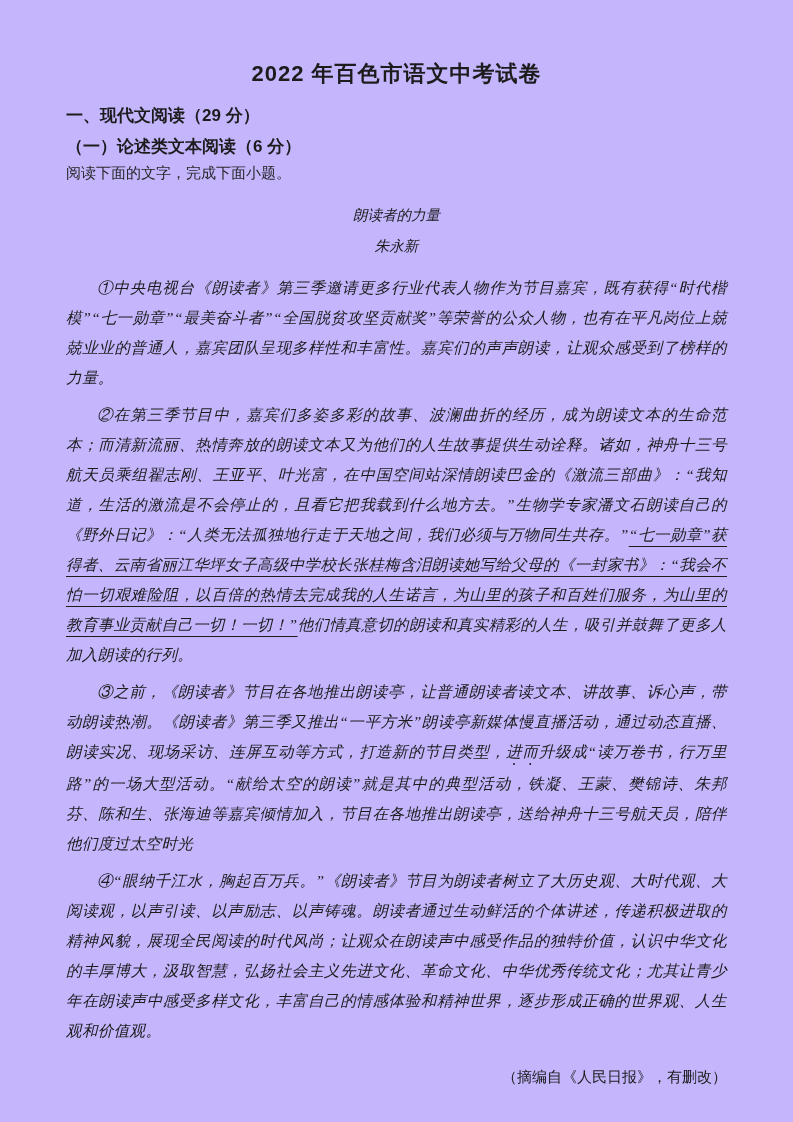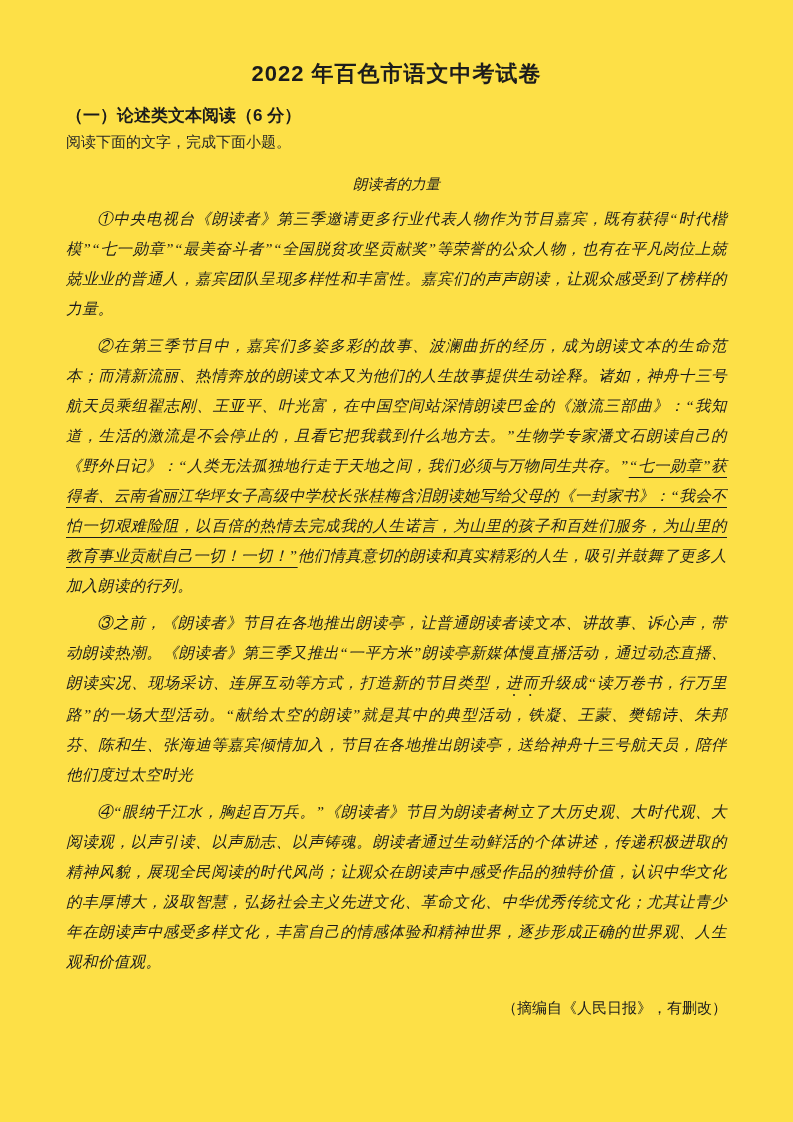--- a/index.html
+++ b/index.html
@@ -5,21 +5,21 @@
   html, body {
     margin: 0;
     padding: 0;
     background: #ffffff;
   }
   .page {
     position: relative;
     width: 793px;
     height: 1122px;
     margin: 0 auto;
-    background: #fde047;
+    background: #c4b5fd;
     color: #1c1c1c;
     box-sizing: border-box;
     padding: 60px 66px 40px 66px;
     font-family: "Liberation Serif", serif;
     overflow: hidden;
   }
   .page-title {
     margin: 0 0 16px 0;
     text-align: center;
     font-family: "Liberation Sans", sans-serif;
@@ -94,25 +94,27 @@
     margin: 0 0 12px 0;
     font-size: 15.5px;
     line-height: 26px;
   }
 </style>
 </head>
 <body>
 
 <div class="page">
   <h1 class="page-title">2022 年百色市语文中考试卷</h1>
+  <h2 class="section-heading">一、现代文阅读（29 分）</h2>
   <h3 class="subsection-heading">（一）论述类文本阅读（6 分）</h3>
   <p class="instruction">阅读下面的文字，完成下面小题。</p>
 
   <div class="article">
     <p class="article-title">朗读者的力量</p>
+    <p class="article-author">朱永新</p>
     <div id="paragraphs">
         <p class="body-para"><span class="seg-normal">①中央电视台《朗读者》第三季邀请更多行业代表人物作为节目嘉宾，既有获得“时代楷模”“七一勋章”“最美奋斗者”“全国脱贫攻坚贡献奖”等荣誉的公众人物，也有在平凡岗位上兢兢业业的普通人，嘉宾团队呈现多样性和丰富性。嘉宾们的声声朗读，让观众感受到了榜样的力量。</span></p>
         <p class="body-para"><span class="seg-normal">②在第三季节目中，嘉宾们多姿多彩的故事、波澜曲折的经历，成为朗读文本的生命范本；而清新流丽、热情奔放的朗读文本又为他们的人生故事提供生动诠释。诸如，神舟十三号航天员乘组翟志刚、王亚平、叶光富，在中国空间站深情朗读巴金的《激流三部曲》：“我知道，生活的激流是不会停止的，且看它把我载到什么地方去。”生物学专家潘文石朗读自己的《野外日记》：“人类无法孤独地行走于天地之间，我们必须与万物同生共存。”</span><span class="seg-underline">“七一勋章”获得者、云南省丽江华坪女子高级中学校长张桂梅含泪朗读她写给父母的《一封家书》：“我会不怕一切艰难险阻，以百倍的热情去完成我的人生诺言，为山里的孩子和百姓们服务，为山里的教育事业贡献自己一切！一切！”</span><span class="seg-normal">他们情真意切的朗读和真实精彩的人生，吸引并鼓舞了更多人加入朗读的行列。</span></p>
         <p class="body-para"><span class="seg-normal">③之前，《朗读者》节目在各地推出朗读亭，让普通朗读者读文本、讲故事、诉心声，带动朗读热潮。《朗读者》第三季又推出“一平方米”朗读亭新媒体慢直播活动，通过动态直播、朗读实况、现场采访、连屏互动等方式，打造新的节目类型，</span><span class="seg-emphasis-dots">进而</span><span class="seg-normal">升级成“读万卷书，行万里路”的一场大型活动。“献给太空的朗读”就是其中的典型活动，铁凝、王蒙、樊锦诗、朱邦芬、陈和生、张海迪等嘉宾倾情加入，节目在各地推出朗读亭，送给神舟十三号航天员，陪伴他们度过太空时光</span></p>
         <p class="body-para"><span class="seg-normal">④“眼纳千江水，胸起百万兵。”《朗读者》节目为朗读者树立了大历史观、大时代观、大阅读观，以声引读、以声励志、以声铸魂。朗读者通过生动鲜活的个体讲述，传递积极进取的精神风貌，展现全民阅读的时代风尚；让观众在朗读声中感受作品的独特价值，认识中华文化的丰厚博大，汲取智慧，弘扬社会主义先进文化、革命文化、中华优秀传统文化；尤其让青少年在朗读声中感受多样文化，丰富自己的情感体验和精神世界，逐步形成正确的世界观、人生观和价值观。</span></p>
       </div>
     <p class="attribution">（摘编自《人民日报》，有删改）</p>
   </div>
 
 </div>

